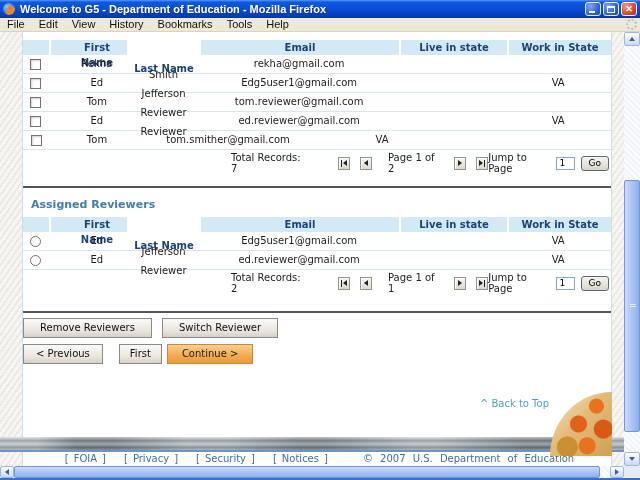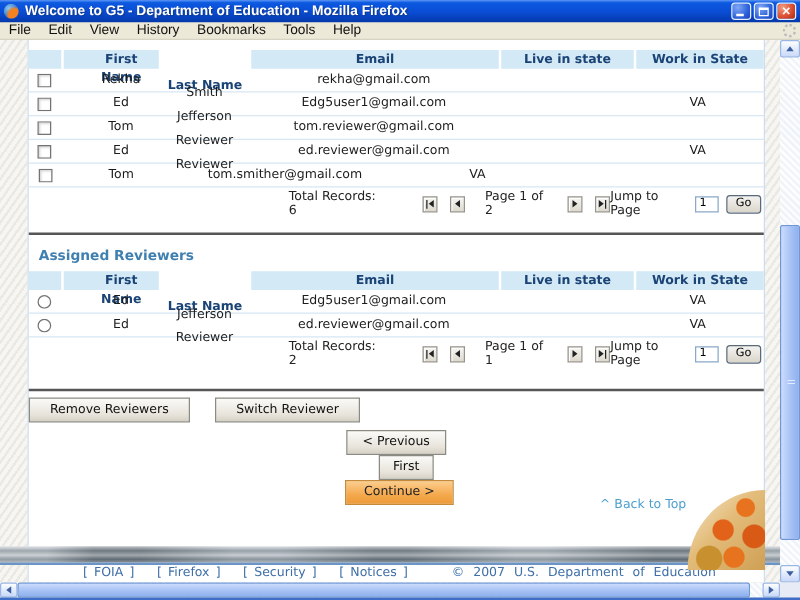--- a/index.html
+++ b/index.html
@@ -73,22 +73,22 @@
   .hr-dark { height:2px; background:#565656; }
   .hr1 { margin-top:13px; } .hr2 { margin-top:18px; }
   .btn { font-size:10px; font-family:"DejaVu Sans", sans-serif; color:#111;
     background:linear-gradient(180deg,#FBFAF8,#E8E4DB 70%,#D6D1C5);
     border:1px solid #8B8B83; padding:3px 10px 4px; }
   .assign-btn { margin-top:5px; margin-left:0; display:inline-block; }
   .section-heading { margin-top:10px; margin-left:8px; font-size:11px; font-weight:bold; color:#4080B0; }
   .t2 .t-header { margin-top:6px; }
   .btn-row { margin-top:5px; display:flex;align-items:flex-end; }
   .btn-remove { padding:3px 16px 4px; }
-  .btn-switch { margin-left:20px; padding:3px 16px 4px; }
-  .nav-row { margin-top:6px; display:flex; align-items:center;flex-direction:column; }
+  .btn-switch { margin-left:10px; padding:3px 16px 4px; }
+  .nav-row { margin-top:6px; display:flex; align-items:center; }
   .btn-prev { padding:3px 12px 4px; }
   .btn-cancel { margin-left:16px; padding:3px 10px 4px; }
   .btn-continue { margin-left:5px; padding:3px 14px 4px; color:#222;
     background:linear-gradient(180deg,#FBCE8E,#F4A94E 60%,#EE9A38); border:1px solid #C68A3A; }
 
   
   .back-top { position:absolute; top:366px; right:62px; font-size:10px; color:#4E9FD0; }
   .chairs { position:absolute; top:360px; right:-1px; width:62px; height:64px; z-index:3;
     border-top-left-radius:100% 100%;
     background:
@@ -226,21 +226,21 @@
           <div class="cell c0">
               <span class="checkbox"></span>
             </div>
           <div class="cell c1">Tom</div>
           <div class="cell c3">tom.smither@gmail.com</div>
           <div class="cell c4">VA</div>
           <div class="cell c5"></div>
         </div>
 
         <div class="pager">
-          <span class="pg-total">Total Records: 6</span>
+          <span class="pg-total">Total Records: 7</span>
           <span class="pg-btn first">
               <span class="pg-bar"></span>
               <span class="tri-l"></span>
             </span>
           <span class="pg-btn">
               <span class="tri-l"></span>
             </span>
           <span class="pg-page">Page 1 of 2</span>
           <span class="pg-btn next">
               <span class="tri-r"></span>
@@ -332,21 +332,21 @@
 
       <div class="footer-line">
         <span class="f-link-group">
           <span class="f-item">
               <span class="br">[</span>
               <span>FOIA</span>
               <span class="br">]</span>
             </span>
           <span class="f-item">
               <span class="br">[</span>
-              <span>Firefox</span>
+              <span>Privacy</span>
               <span class="br">]</span>
             </span>
           <span class="f-item">
               <span class="br">[</span>
               <span>Security</span>
               <span class="br">]</span>
             </span>
           <span class="f-item">
               <span class="br">[</span>
               <span>Notices</span>

